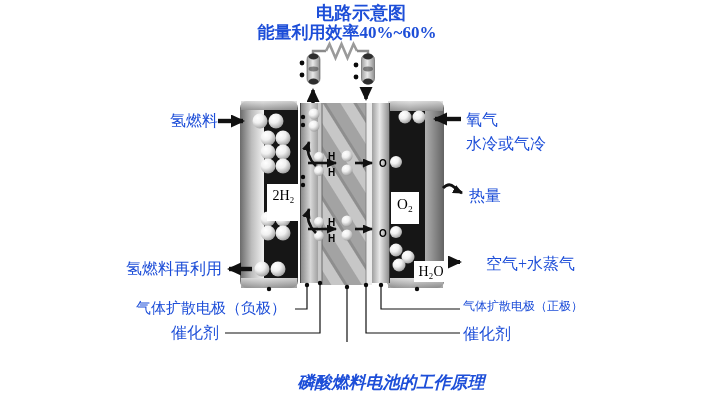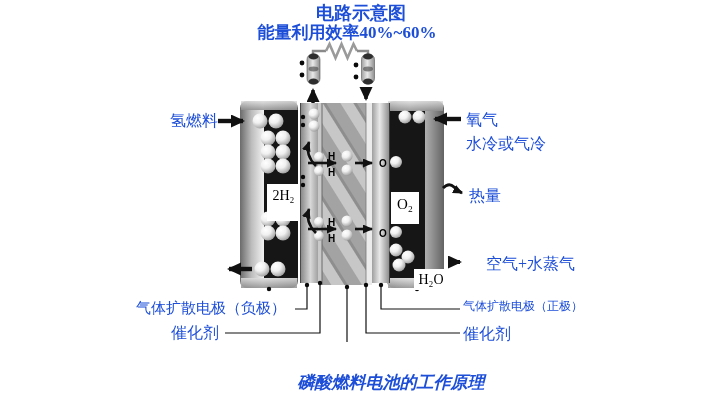--- a/index.html
+++ b/index.html
@@ -200,29 +200,30 @@
       <circle cx="366" cy="285" r="2.2"></circle>
         <circle cx="381" cy="285" r="2.2"></circle>
       <circle cx="417" cy="289" r="2.2"></circle>
     </g>
   </svg>
 
   <div class="lbl bold ctr" style="left:231px;top:3px;width:260px;font-size:18px;">电路示意图</div>
   <div class="lbl bold ctr" style="left:207px;top:23px;width:280px;font-size:17px;">能量利用效率40%~60%</div>
 
   <div class="lbl rgt" style="left:130px;top:112px;width:88px;">氢燃料</div>
+  <div class="lbl rgt" style="left:112px;top:260px;width:110px;">氢燃料再利用</div>
   <div class="lbl" style="left:136px;top:300px;font-size:15px;">气体扩散电极（负极）</div>
   <div class="lbl" style="left:171px;top:324px;">催化剂</div>
 
   <div class="lbl" style="left:466px;top:111px;">氧气</div>
   <div class="lbl" style="left:466px;top:135px;">水冷或气冷</div>
   <div class="lbl" style="left:469px;top:187px;">热量</div>
   <div class="lbl" style="left:466px;top:255px;margin-left:20px;">空气+水蒸气</div>
   <div class="lbl" style="left:463px;top:299px;font-size:12px;font-family:Liberation Serif, serif;">气体扩散电极（正极）</div>
   <div class="lbl" style="left:463px;top:325px;">催化剂</div>
 
   <div class="lbl ctr" style="left:291px;top:373px;width:200px;font-size:17px;font-weight:600;font-style:italic;">磷酸燃料电池的工作原理</div>
 
   <div class="gasbox" style="left:267px;top:184px;width:33px;height:37px;font-size:14px;line-height:23px;">2H₂</div>
   <div class="gasbox" style="left:391px;top:192px;width:28px;height:32px;font-size:15px;line-height:24px;">O₂</div>
-  <div class="gasbox" style="left:414px;top:269px;width:34px;height:21px;font-size:14px;line-height:21px;">H₂O</div>
+  <div class="gasbox" style="left:414px;top:261px;width:34px;height:21px;font-size:14px;line-height:21px;">H₂O</div>
 
 </div>
 
 </body></html>

